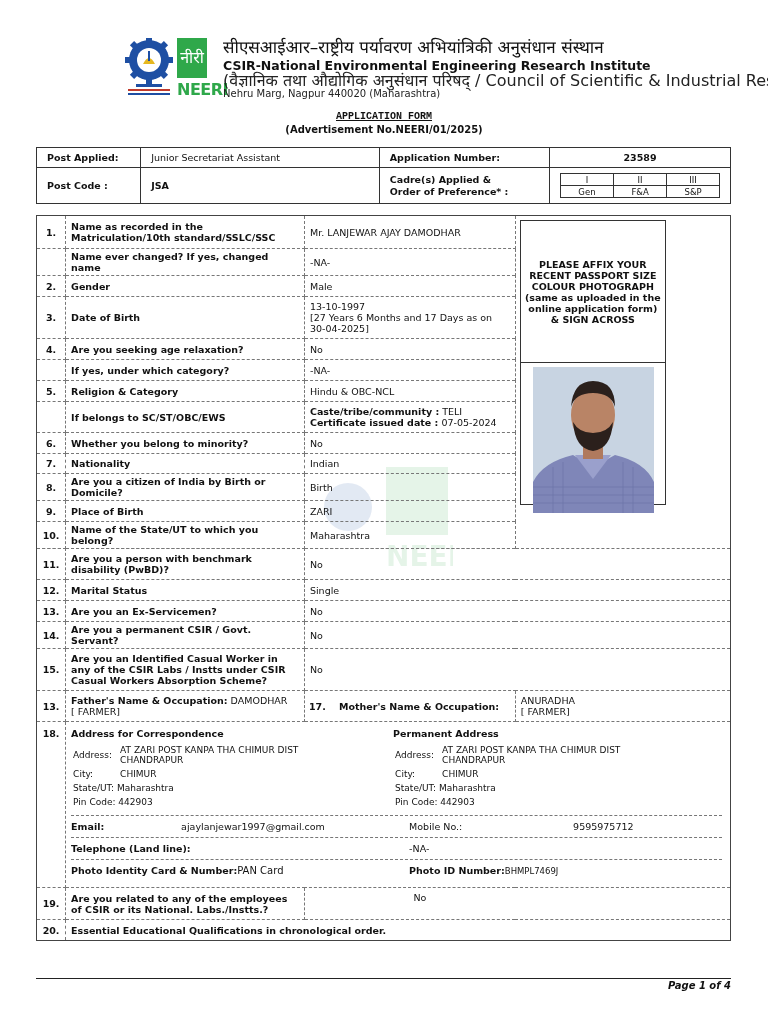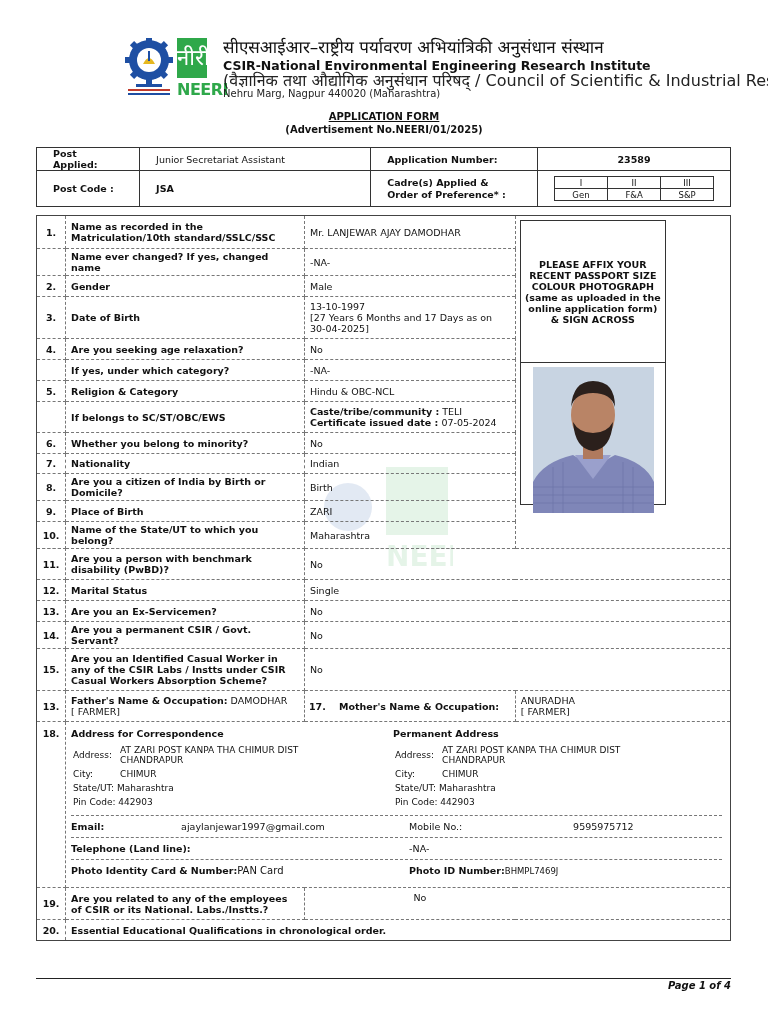--- a/index.html
+++ b/index.html
@@ -3,35 +3,35 @@
 <meta charset="utf-8">
 <style>
   * { box-sizing: border-box; margin: 0; padding: 0; }
   html, body { width: 768px; height: 1024px; background: #ffffff; overflow: hidden; }
   body { font-family: "DejaVu Sans", sans-serif; color: #111; position: relative; }
 
   
   .header { position: absolute; left: 124px; top: 36px; width: 540px; height: 64px; }
   .csir-logo { position: absolute; left: 0; top: 2px; width: 50px; height: 60px; }
   .neeri-logo { position: absolute; left: 53px; top: 2px; width: 43px; height: 60px; }
-  .neeri-green { position: absolute; left: 0; top: 0; width: 30px; height: 40px; background: #2fa84a; color: #fff; font-size: 22px; text-align: center; line-height: 40px; font-family: "DejaVu Serif", serif; }
+  .neeri-green { position: absolute; left: 0; top: 0; width: 30px; height: 40px; background: #2fa84a; color: #fff; font-size: 16px; text-align: center; line-height: 40px; font-family: "DejaVu Serif", serif; }
   .neeri-word { position: absolute; left: 0; top: 42px; font-size: 16px; font-weight: bold; color: #2fa84a; letter-spacing: -0.5px; font-family: "DejaVu Sans", sans-serif; }
   .hdr-text { position: absolute; left: 99px; top: 0; width: 440px; }
   .hdr-hindi { font-size: 17px; line-height: 22px; color: #111; white-space: nowrap; }
   .hdr-eng { font-size: 12.5px; font-weight: bold; line-height: 16px; color: #111; white-space: nowrap; }
   .hdr-council { font-size: 16px; line-height: 14px; color: #222; white-space: nowrap; }
   .hdr-address { font-size: 10px; line-height: 12px; color: #222; white-space: nowrap; }
 
-  .form-title { position: absolute; left: 0; top: 111px; width: 768px; text-align: center; font-size: 10px; font-weight: bold; text-decoration: underline; }
+  .form-title { position: absolute; left: 0; top: 111px; width: 768px; text-align: center; font-size: 10px; font-weight: bold; text-decoration: underline; font-family: Liberation Mono, monospace; }
   .form-subtitle { position: absolute; left: 0; top: 124px; width: 768px; text-align: center; font-size: 10px; font-weight: bold; }
 
   
   table { border-collapse: collapse; }
   .top-table { position: absolute; left: 36px; top: 147px; width: 695px; font-size: 9.5px; }
-  .top-table td { border: 1.2px solid #333; padding: 0 16px; height: 20px; }
+  .top-table td { border: 1.2px solid #333; padding: 0 10px; height: 20px; }
   .top-table tr.r2 td { height: 36px; }
   .top-table .lbl { font-weight: bold; }
   .cadre-table { width: 160px; margin: 0 auto; font-size: 8.5px; }
   .cadre-table td { border: 1px solid #333; height: 12px !important; padding: 0; text-align: center; }
 
   
   .main-table { position: absolute; left: 36px; top: 215px; width: 695px; font-size: 9.5px; border: 1.2px solid #444; }
   .main-table td { border: 1px dashed #777; padding: 2px 5px; vertical-align: middle; line-height: 11px; }
   .num { width: 41px; text-align: center; font-weight: bold; }
   .q { width: 270px; font-weight: bold; }

